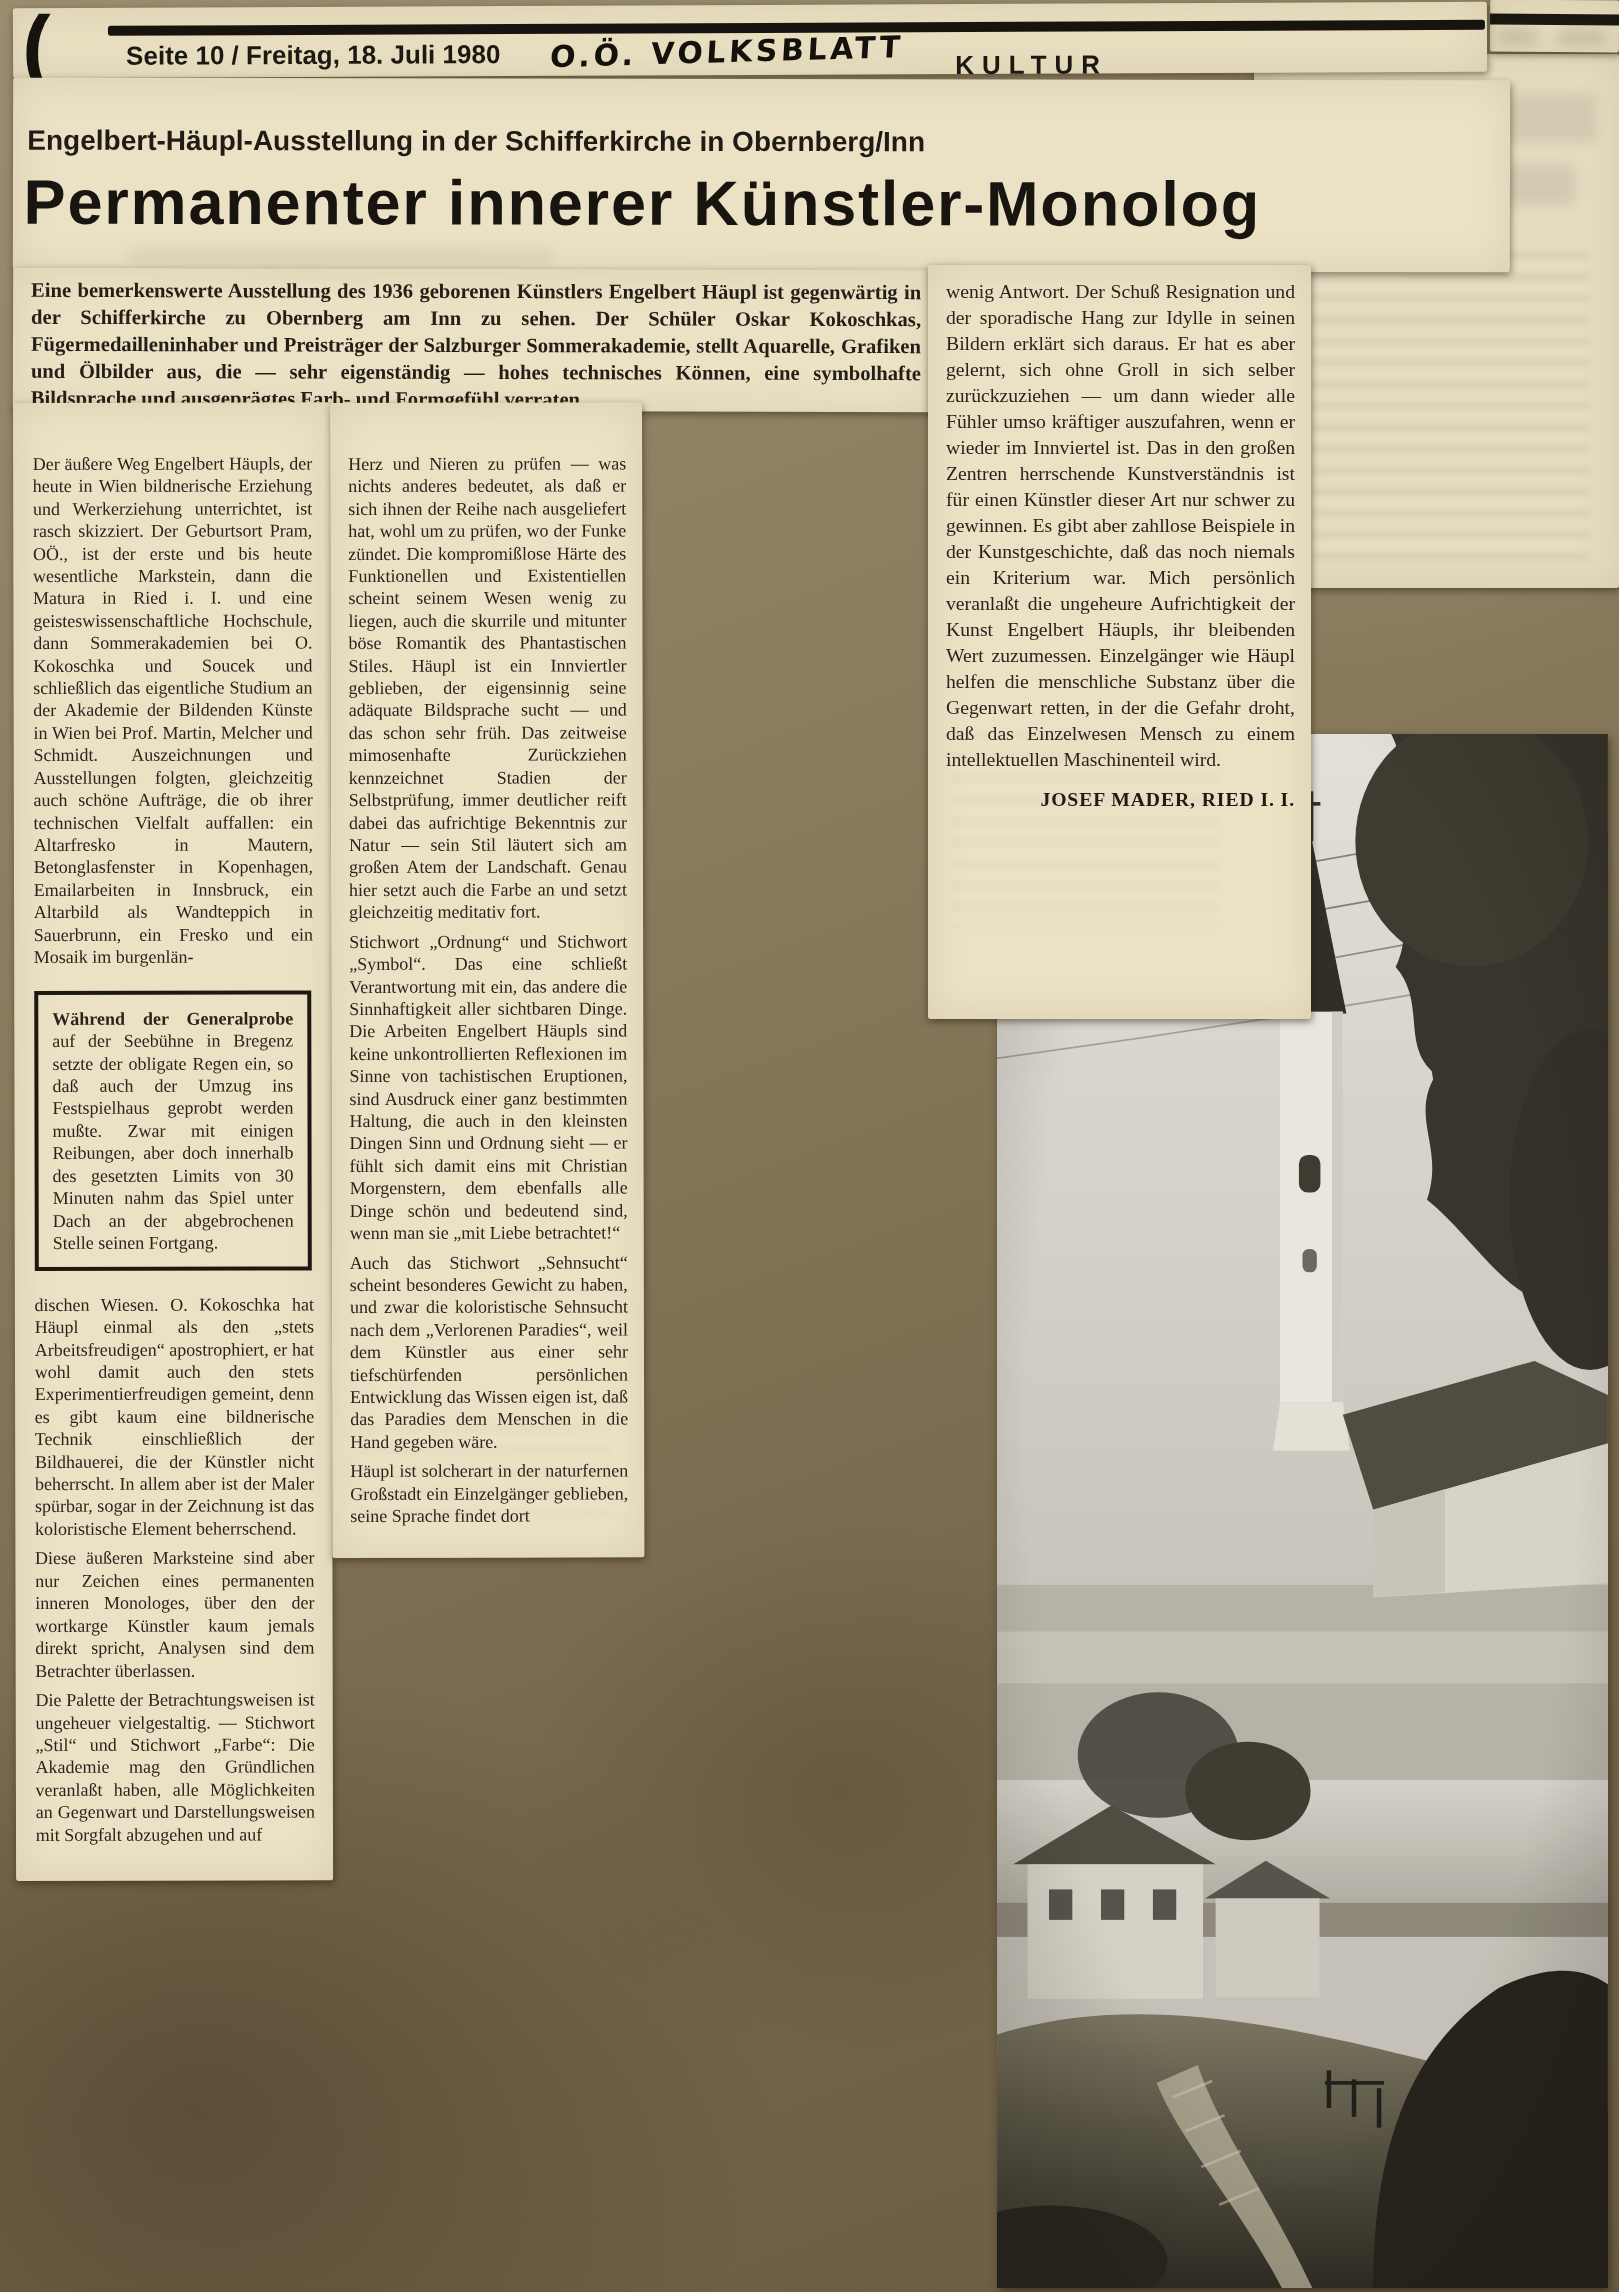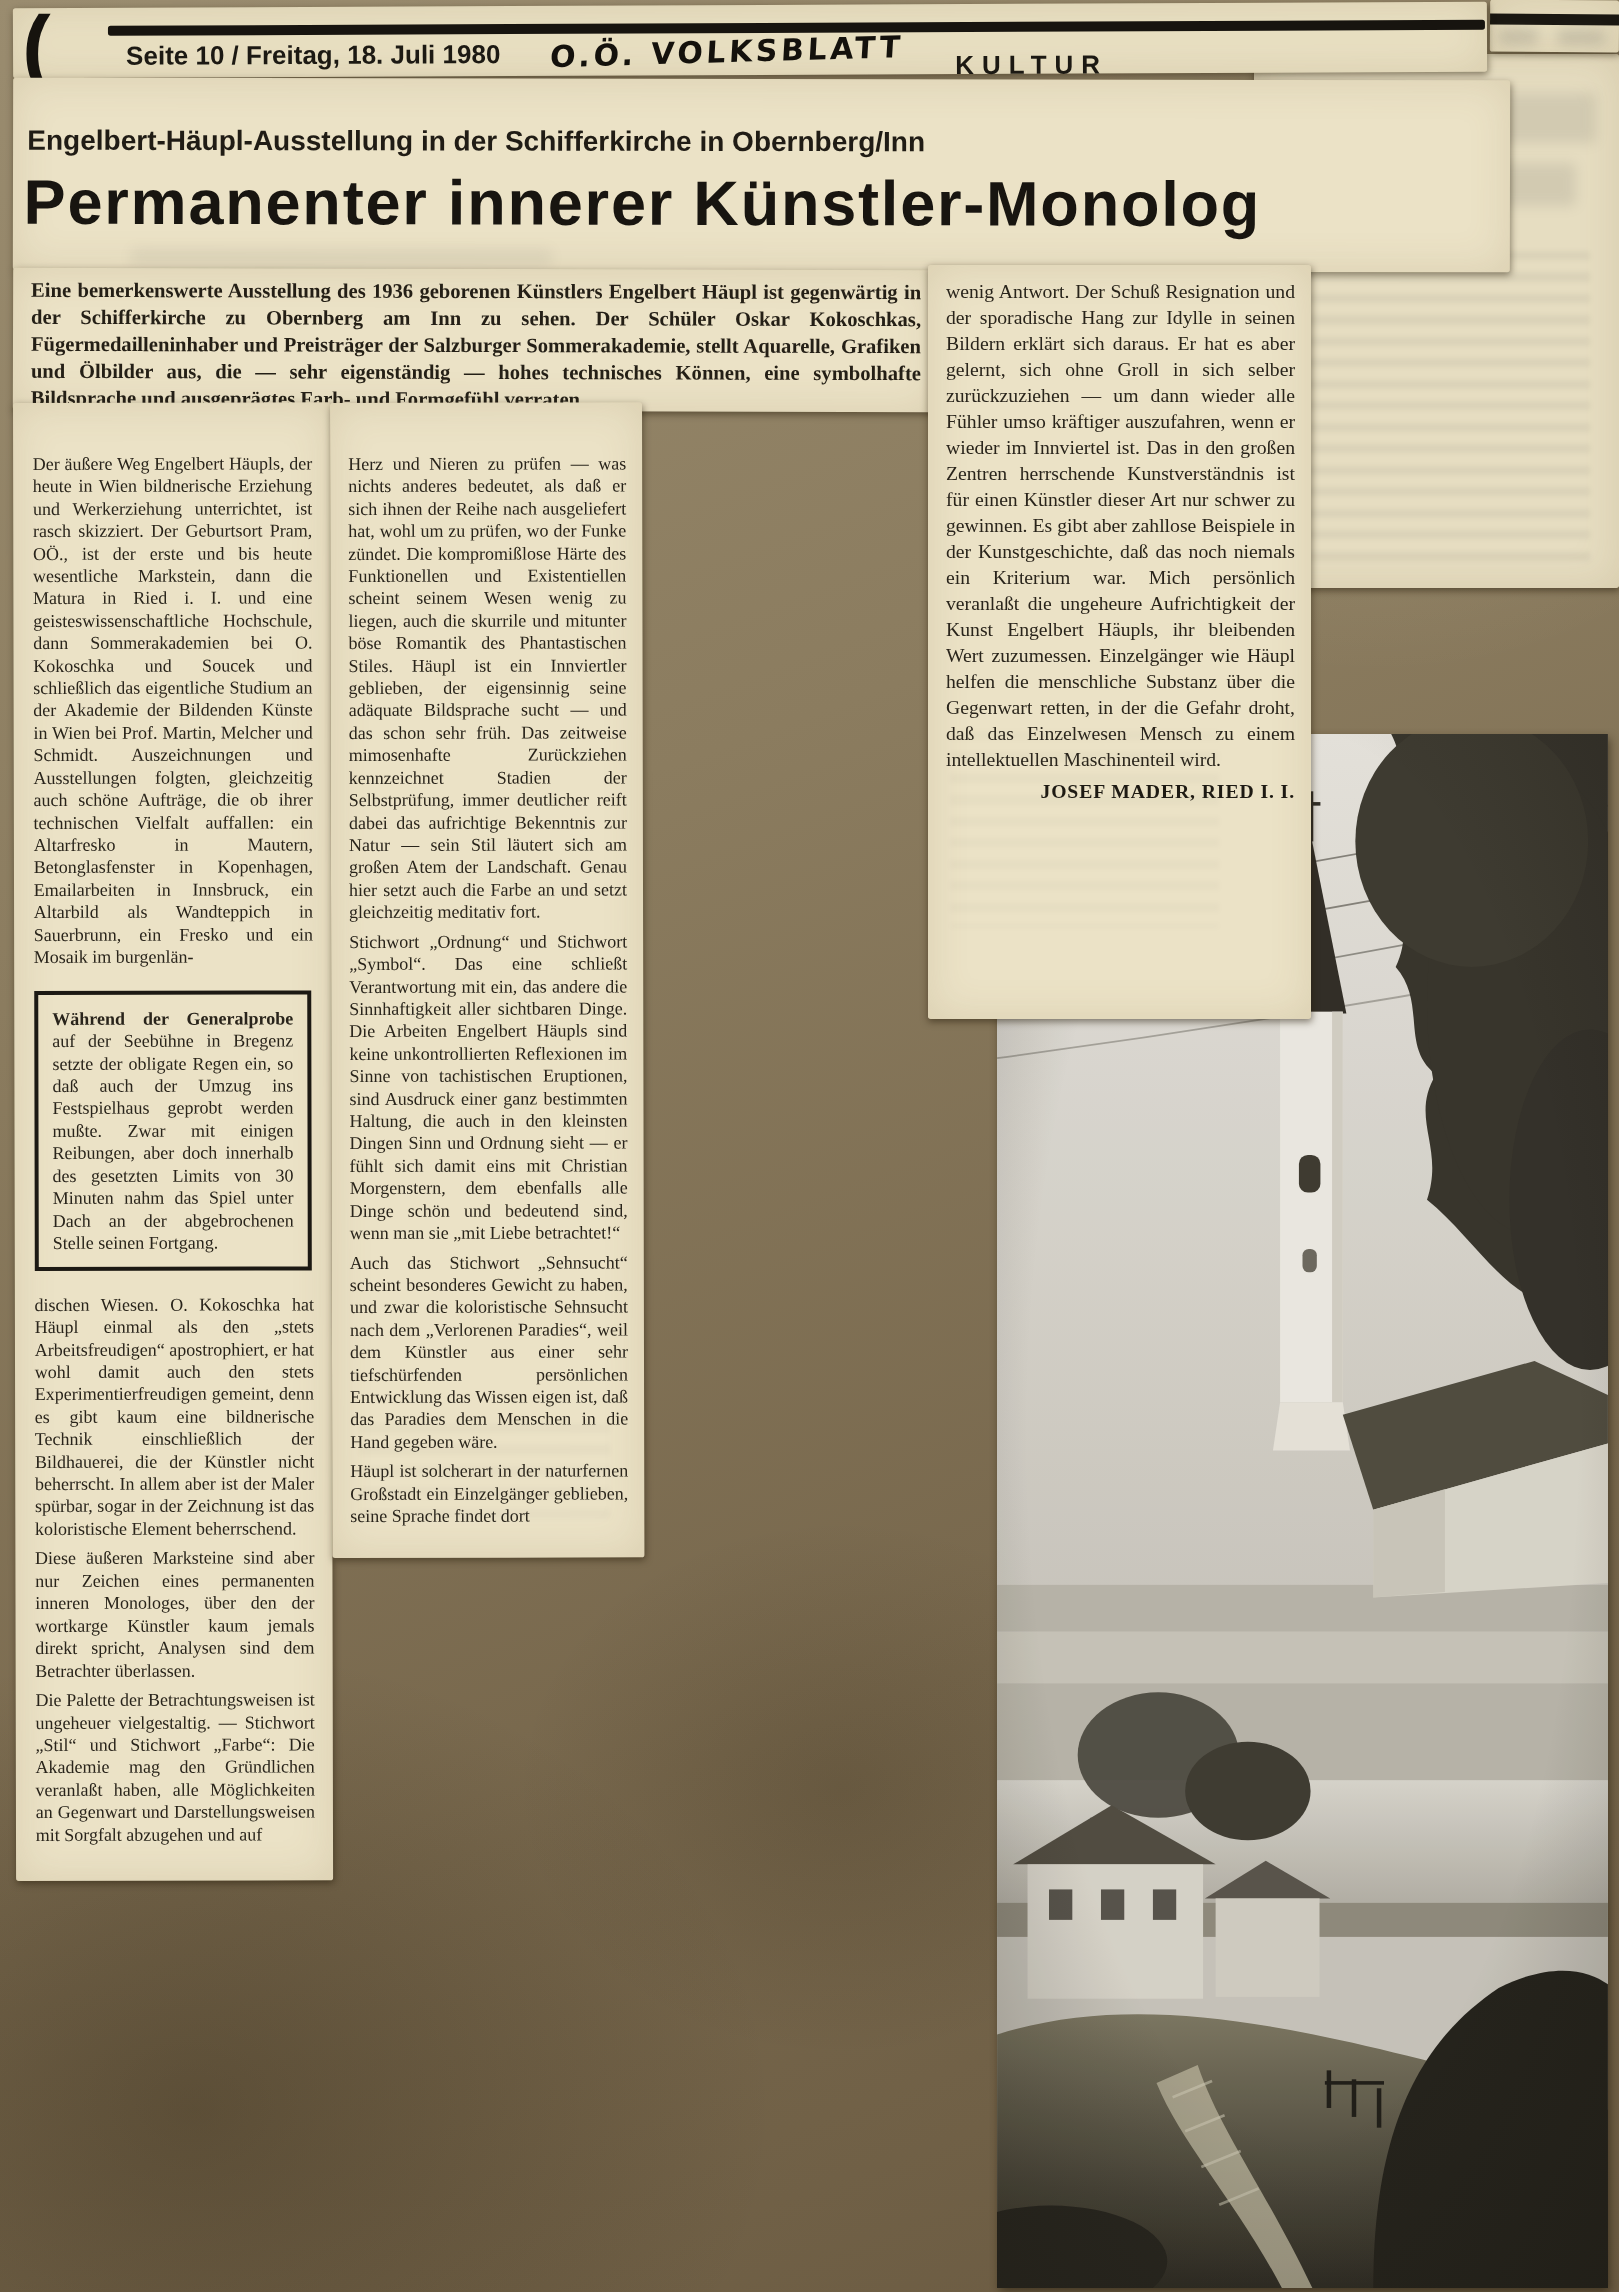--- a/index.html
+++ b/index.html
@@ -45,21 +45,21 @@
   .lead{margin:0;padding:9px 16px 0 18px;font-weight:bold;font-size:20.6px;line-height:27px;text-align:justify;color:#241f16;}
 
   
   .col p{margin:0 0 7.2px;text-align:justify;font-size:18px;line-height:22.4px;}
   .clip-left{left:12.5px;top:403px;width:317px;height:1478px;transform-origin:0 0;transform:rotate(-.12deg);padding:50px 18px 0 19.7px;box-sizing:border-box;}
   .clip-mid{left:330px;top:403px;width:312px;height:1155px;transform-origin:0 0;transform:rotate(-.12deg);padding:50px 16px 0 18px;box-sizing:border-box;}
   .clip-right{left:928px;top:265px;width:383px;height:754px;padding:12.5px 16px 0 18px;box-sizing:border-box;z-index:3;}
   .clip-right p{font-size:19.7px;line-height:26px;}
   .inset-box{border:4.5px solid #1c1913;padding:12.5px 14.3px;margin:23px 1.8px 23px 0;}
   .inset-box p{margin:0;font-size:18px;line-height:22.4px;text-align:justify;}
-  .byline{margin-top:8px;text-align:right;font-weight:bold;font-size:19.7px;letter-spacing:0.9px;color:#1e1a13;}
+  .byline{margin-top:16px;text-align:right;font-weight:bold;font-size:19.7px;letter-spacing:0.9px;color:#1e1a13;}
 
   
   .photo-wrap{position:absolute;left:997px;top:734px;width:611px;height:1554px;z-index:1;
     box-shadow:1.8px 3.6px 9px rgba(30,22,8,.55);background:#c9c6bd;}
   .photo-wrap svg{display:block;}
 </style>
 </head>
 <body>
 
 <div class="stage">

